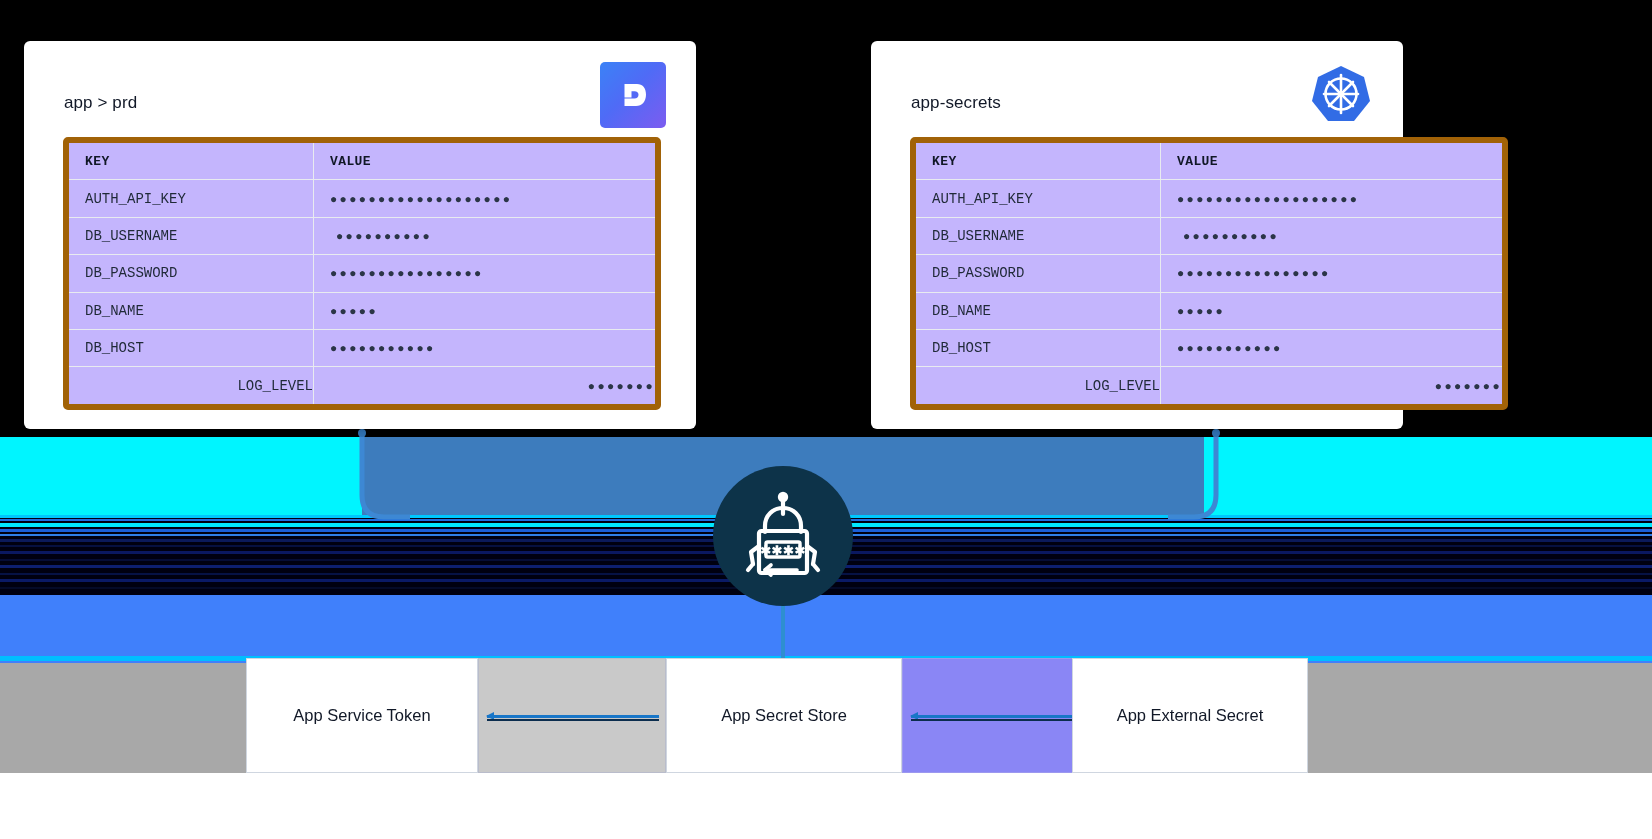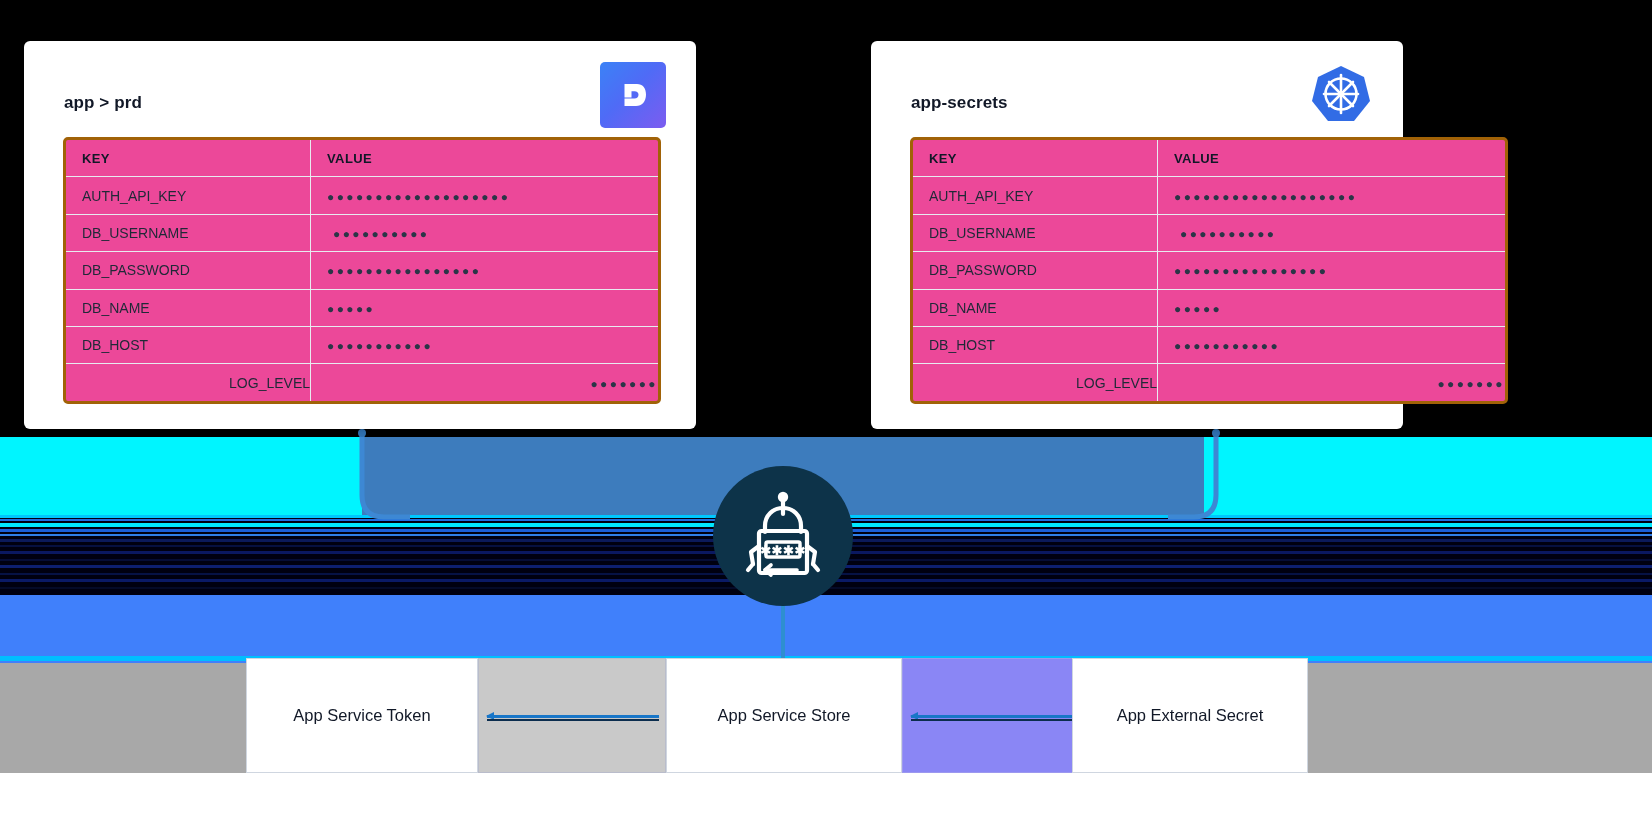--- a/index.html
+++ b/index.html
@@ -46,21 +46,21 @@
     box-shadow: 0 1px 4px rgba(0,0,0,0.18);
     box-sizing: border-box;
   }
   .card-left  { left: 24px;  top: 41px; width: 672px; height: 388px; }
   .card-right { left: 871px; top: 41px; width: 532px; height: 388px; }
 
   .card-title {
     position: absolute;
     left: 40px; top: 52px;
     font-size: 17px;
-    font-weight: bold;
+    font-weight: normal;
     color: #111827;
     letter-spacing: 0.1px;
   }
 
   
   .logo-doppler {
     position: absolute;
     right: 30px; top: 21px;
     width: 66px; height: 66px;
     border-radius: 5px;
@@ -72,26 +72,27 @@
     right: 28px; top: 20px;
     width: 68px; height: 68px;
     display: flex; align-items: center; justify-content: center;
   }
 
   
   .kv-table {
     position: absolute;
     left: 39px; top: 96px;
     width: 598px;
-    border: 3px solid #a16207;
+    border: 6px solid #a16207;
     border-radius: 5px;
     border-collapse: separate;
     border-spacing: 0;
     overflow: hidden;
-    background: #ec4899;
+    background: #c4b5fd;
+    font-family: Liberation Mono, monospace;
   }
   .kv-table th, .kv-table td {
     text-align: left;
     padding: 0 0 0 16px;
     height: 36.4px;
     font-size: 14px;
     color: #1f2937;
     border-bottom: 1px solid #e8ebf0;
     font-weight: normal;
     white-space: nowrap;
@@ -357,21 +358,21 @@
 
     <div class="bbox" style="left:246px;width:232px;">
       <span>App  Service Token</span>
     </div>
 
     <div class="bbox gray" style="left:478px;width:188px;">
       <div class="arrow-line" style="left:8px;width:172px;"></div>
     </div>
 
     <div class="bbox" style="left:666px;width:236px;">
-      <span>App Service Store</span>
+      <span>App Secret Store</span>
     </div>
 
     <div class="bbox lavender" style="left:902px;width:186px;">
       <div class="arrow-line" style="left:8px;width:170px;"></div>
     </div>
 
     <div class="bbox" style="left:1072px;width:236px;">
       <span>App External Secret</span>
     </div>
 

